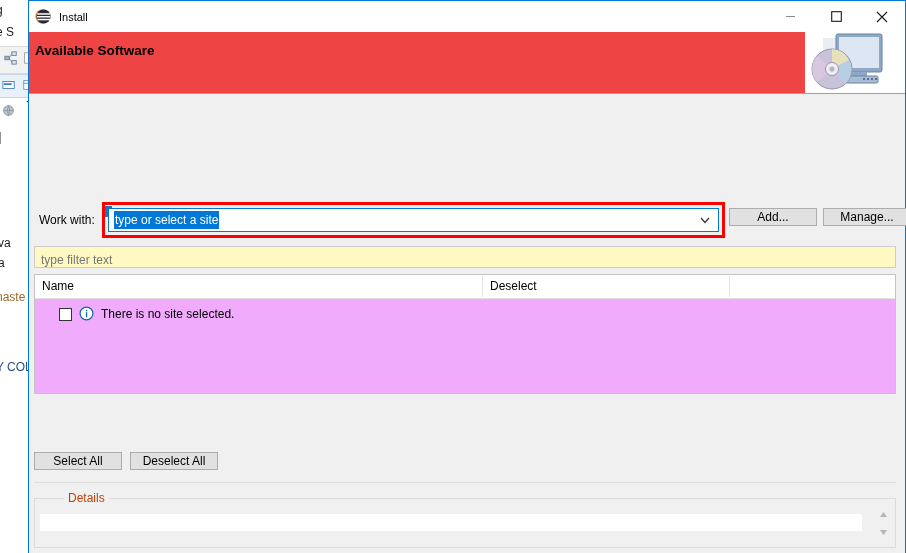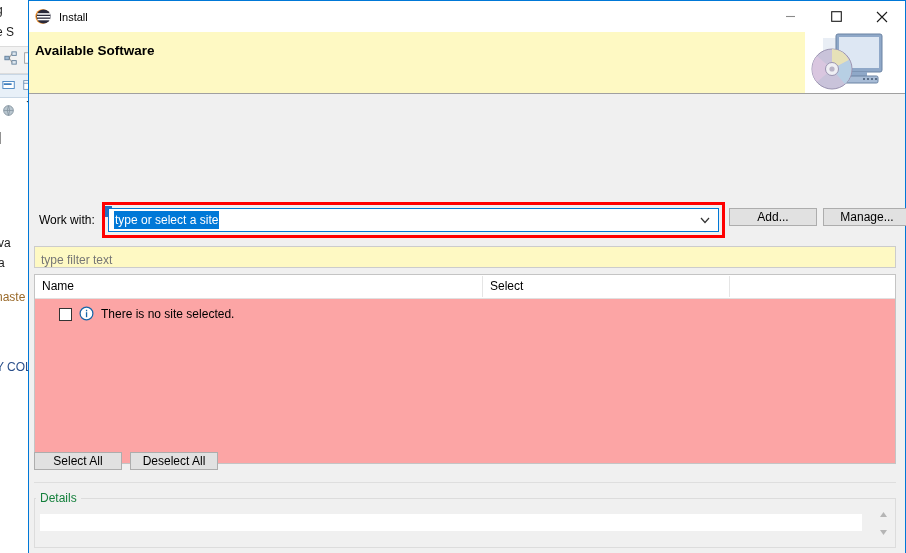--- a/index.html
+++ b/index.html
@@ -98,21 +98,21 @@
     width: 46px; height: 31px;
     display: flex;
     align-items: center;
     justify-content: center;
     background: #ffffff;
   }
   .win-btn svg { display: block; }
 
   
   #header {
-    background: #fef9c3;
+    background: #ef4444;
     padding: 6px 12px 0 0;
     position: relative;
     height: 62px;
     box-sizing: border-box;
     border-bottom: 1px solid #a0a0a0;
   }
   #header .h-title {
     position: absolute;
     left: 6px; top: 11px;
     font-size: 13.5px;
@@ -215,22 +215,22 @@
   .filter-box span {
     margin-left: 6px;
     color: #767676;
     font-size: 12px;
   }
 
   
   .table {
     position: absolute;
     left: 5px; top: 180px;
-    width: 862px; height: 190px;
-    background: #fca5a5;
+    width: 862px; height: 120px;
+    background: #f0abfc;
     border: 1px solid #c4c4c4;
     box-sizing: border-box;
   }
   .table-head {
     position: relative;
     height: 23px;
     border-bottom: 1px solid #e0e0e0;
     background: #ffffff;
   }
   .th {
@@ -283,25 +283,25 @@
   
   .group {
     position: absolute;
     left: 5px; top: 404px;
     width: 862px; height: 50px;
     border: 1px solid #dcdcdc;
     box-sizing: border-box;
   }
   .group-title {
     position: absolute;
-    left: 1px; top: -8px;
+    left: 29px; top: -8px;
     background: #f0f0f0;
     padding: 0 4px;
     font-size: 12px;
-    color: #15803d;
+    color: #c2410c;
   }
   .details-text {
     position: absolute;
     left: 5px; top: 15px;
     width: 822px; height: 17px;
     background: #ffffff;
   }
   .details-scroll {
     position: absolute;
     right: 4px; top: 12px;
@@ -428,21 +428,21 @@
 
     <div class="filter-box">
       <span>type filter text</span>
     </div>
 
     <div class="table">
       <div class="table-head">
         <div class="col-sep" style="left:447px;"></div>
         <div class="col-sep" style="left:694px;"></div>
         <div class="th" style="left:7px;">Name</div>
-        <div class="th" style="left:455px;">Select</div>
+        <div class="th" style="left:455px;">Deselect</div>
       </div>
       <div class="table-row">
         <span class="cb-small"></span>
         <span class="info-icon">
           <svg width="15" height="15" viewBox="0 0 15 15">
             <circle cx="7.5" cy="7.5" r="6.4" fill="#ffffff" stroke="#1565a8" stroke-width="1.2"></circle>
             <rect x="6.9" y="6.2" width="1.3" height="5" fill="#1565a8"></rect>
             <rect x="6.9" y="3.8" width="1.3" height="1.5" fill="#1565a8"></rect>
           </svg>
         </span>

